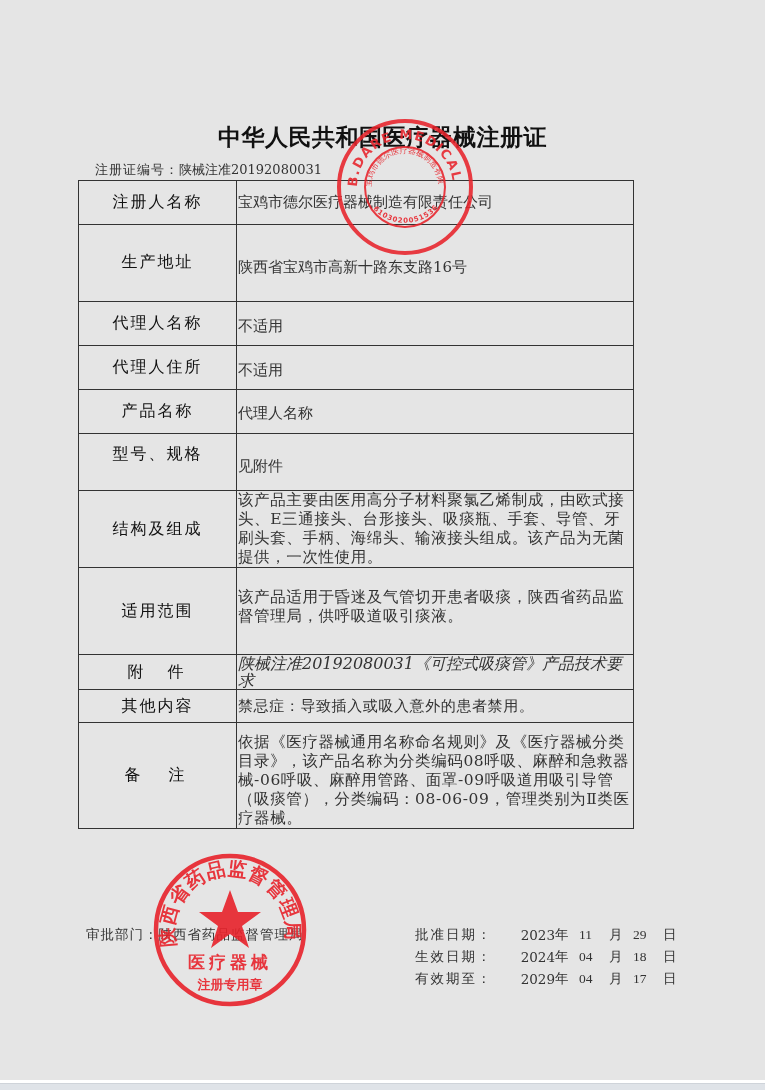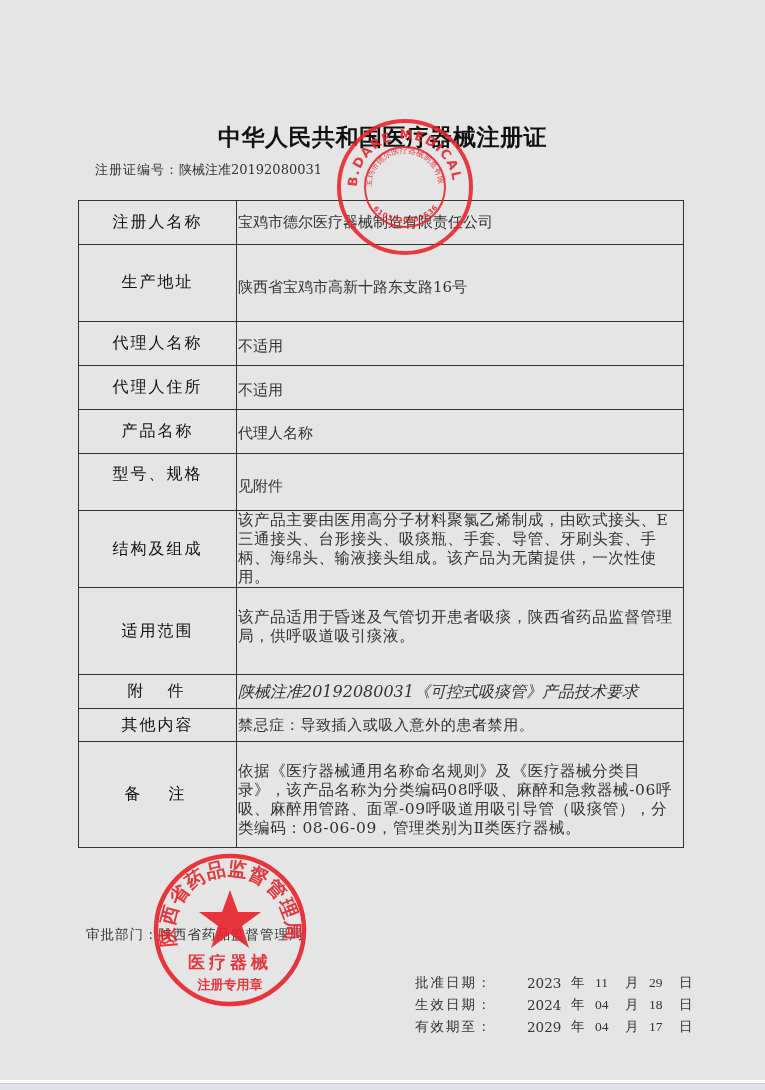--- a/index.html
+++ b/index.html
@@ -16,42 +16,42 @@
     position: absolute; left: 0; top: 122px; width: 765px; text-align: center;
     font-family: "DejaVu Sans", "Liberation Sans", sans-serif;
     font-size: 23px; font-weight: bold; color: #111; letter-spacing: 0.5px;
   }
   .cert-no {
     position: absolute; left: 95px; top: 161px; font-size: 13px; color: #333;
   }
   .cert-no .lbl { letter-spacing: 1px; }
 
   table.cert {
-    position: absolute; left: 78px; top: 200px; width: 606px;
+    position: absolute; left: 78px; top: 180px; width: 556px;
     border-collapse: collapse; table-layout: fixed;
   }
   table.cert td { border: 1.3px solid #333; padding: 0; vertical-align: middle; }
   table.cert td.lab {
     width: 157px; text-align: center;
     font-family: "DejaVu Sans", "Liberation Sans", sans-serif;
     font-size: 16px; color: #111; letter-spacing: 2px;
   }
   table.cert td.val {
     font-size: 15px; color: #333; padding-left: 1px; line-height: 17px;
   }
   table.cert td.val.small { font-size: 16px; font-style: italic; }
   table.cert td.val.multi { font-size: 15.5px; line-height: 19px; letter-spacing: 0.6px; }
 
   .approval {
     position: absolute; left: 86px; top: 926px; font-size: 13.5px; color: #333; letter-spacing: 1px;
   }
-  .dates { position: absolute; left: 415px; top: 972px; font-size: 13.5px; color: #333; }
+  .dates { position: absolute; left: 415px; top: 924px; font-size: 13.5px; color: #333; }
   .date-row { height: 22px; display: flex; align-items: center; }
   .date-row .dl { width: 96px; letter-spacing: 2px; }
-  .date-row .y { width: 44px; text-align: left; margin-left: 16px; }
+  .date-row .y { width: 44px; text-align: right; }
   .date-row .u { width: 24px; }
   .date-row .n { width: 30px; font-family: Liberation Serif, serif; }
 
   .seal { position: absolute; pointer-events: none; }
 </style>
 </head>
 <body>
 
 <div class="page">
 

